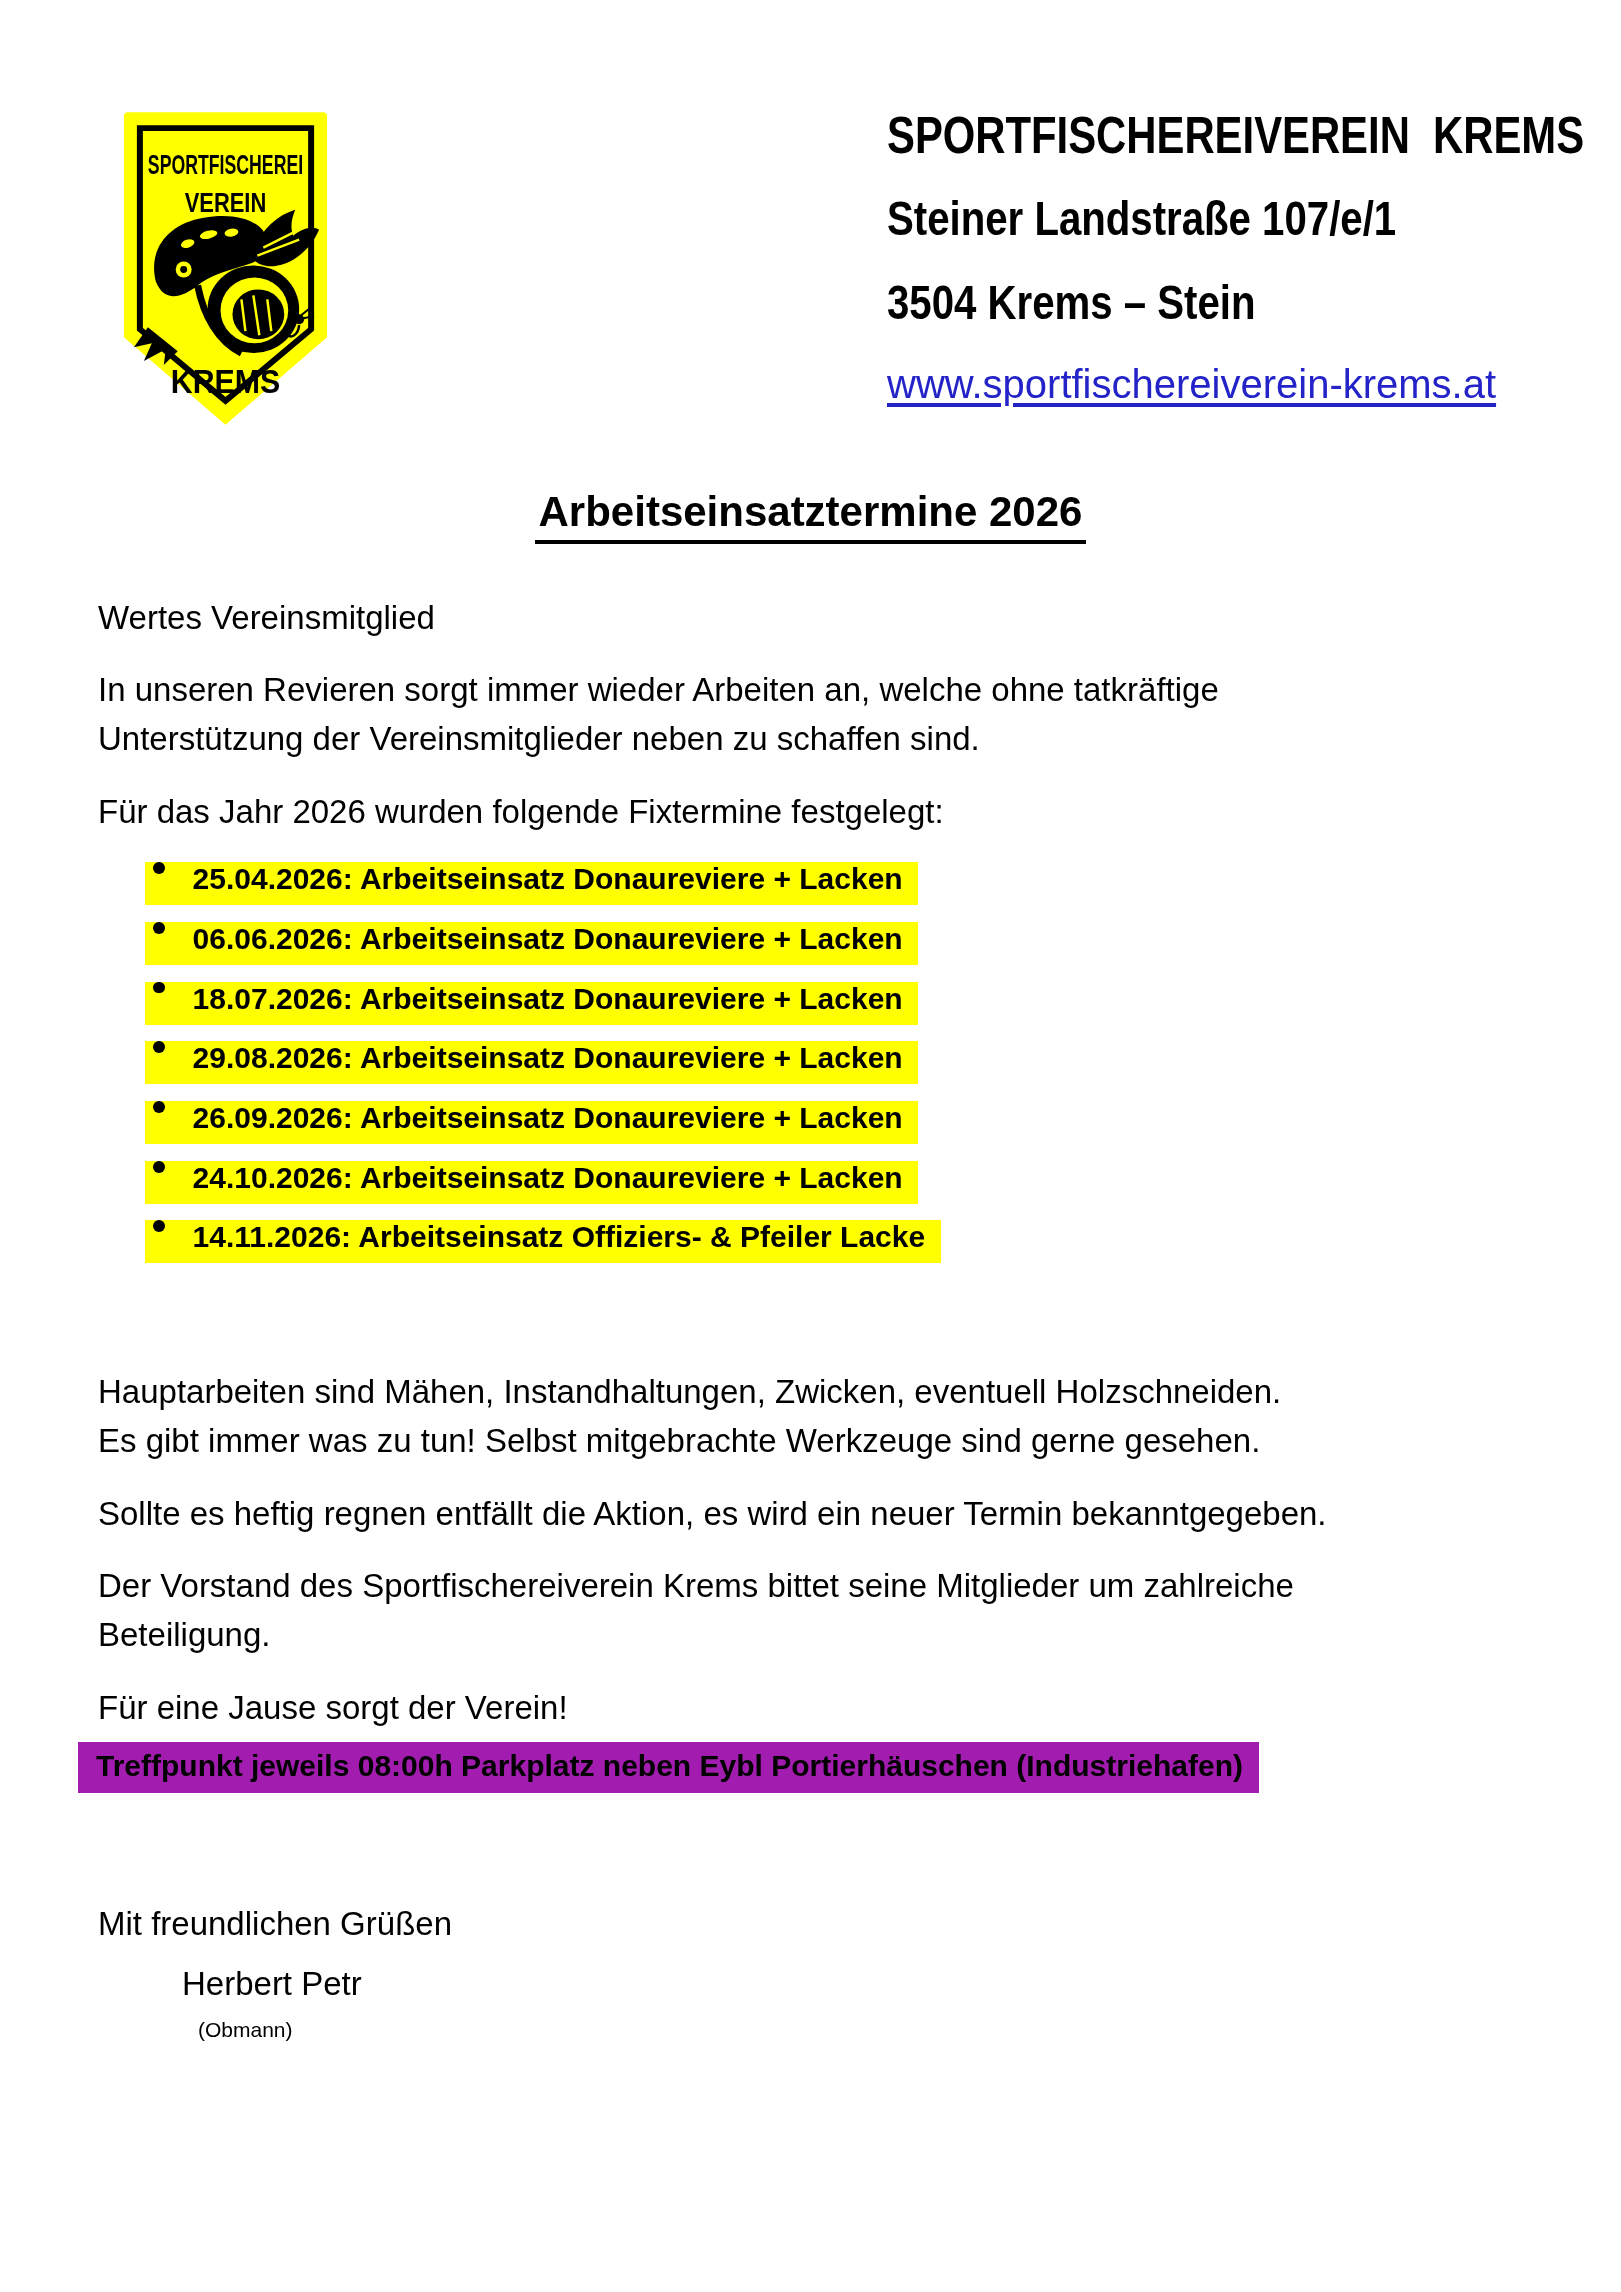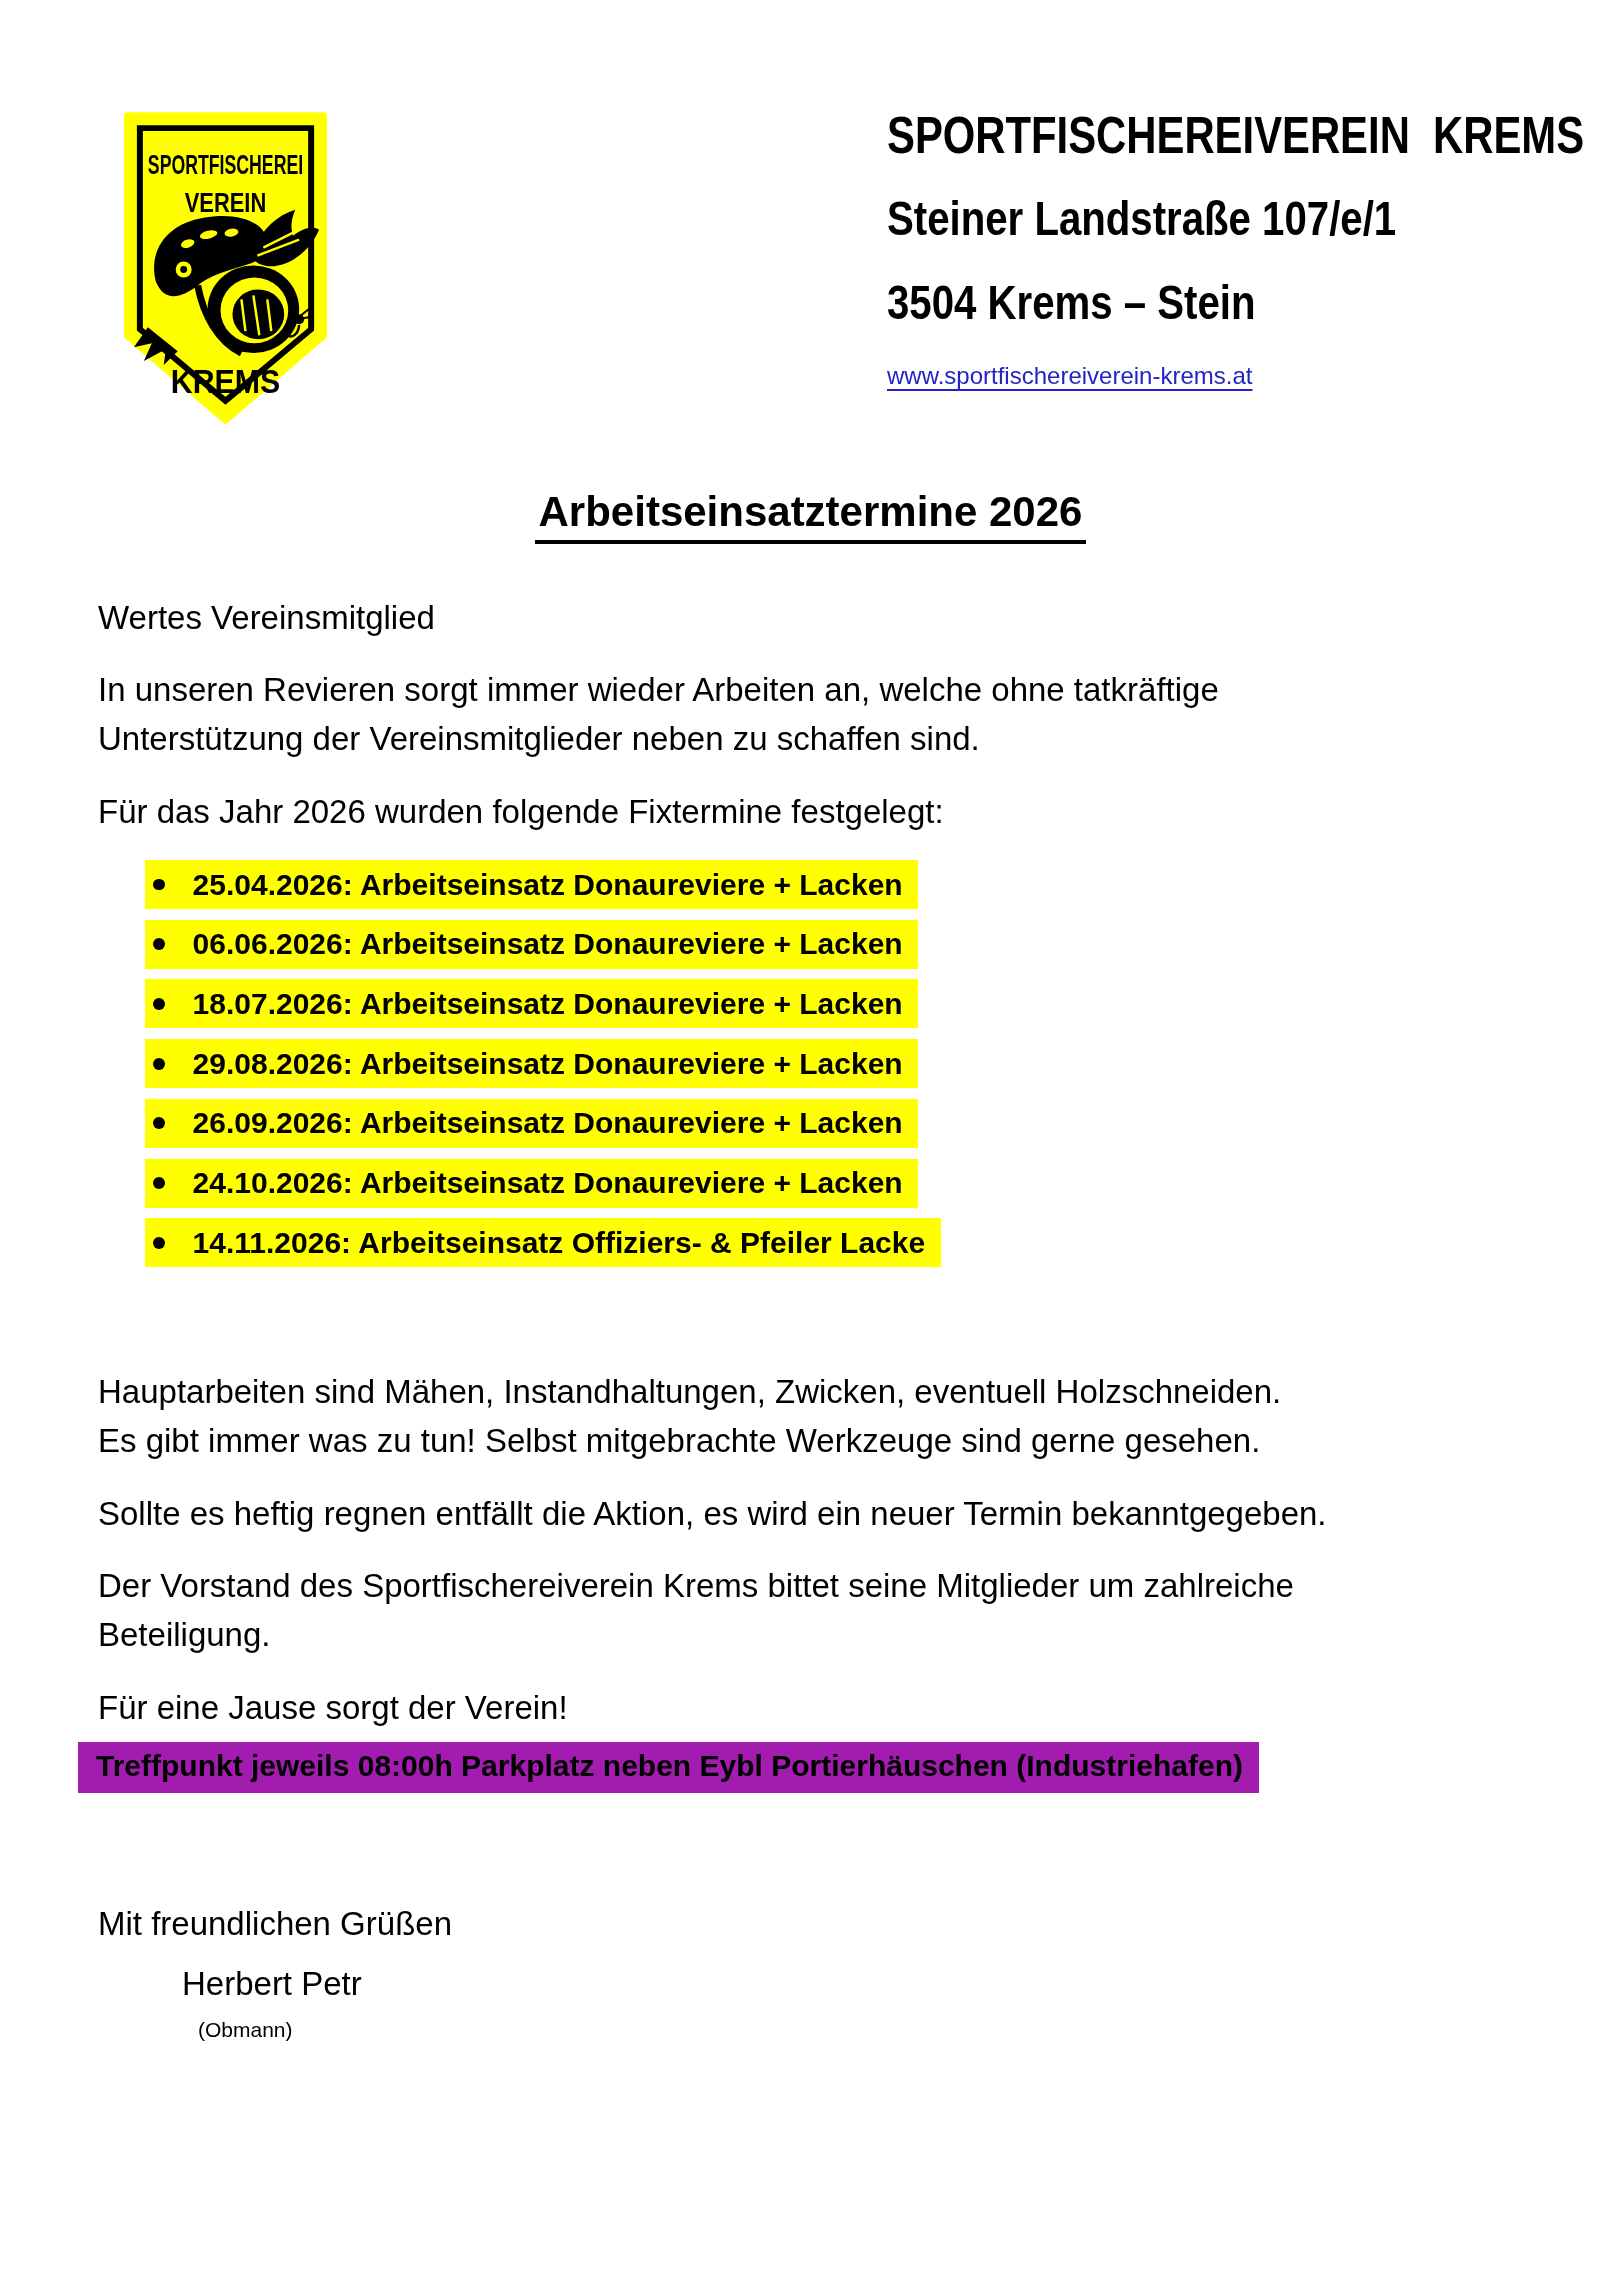--- a/index.html
+++ b/index.html
@@ -19,40 +19,40 @@
   .org-block { position:absolute; left:887px; top:110px; }
   .org-line {
     font-weight:bold; font-size:51px; line-height:1;
     white-space:nowrap;
     transform:scaleX(0.82); transform-origin:0 0;
     margin-bottom:33px;
   }
   .org-line.addr { font-size:49px; margin-bottom:35px; }
   .website-line { margin-top:3.9px; }
   .website-link {
-    font-size:24px; color:#2323c8; text-decoration:underline;
+    font-size:40px; color:#2323c8; text-decoration:underline;
     text-underline-offset:4.9px; white-space:nowrap; cursor:pointer;
   }
   
   .content { padding:0 98px; }
   .title-row { text-align:center; margin:15.7px 0 0 0; }
   .title {
     display:inline-block; font-weight:bold; font-size:42px;
     border-bottom:4.9px solid #000; padding:0 3.9px 3.9px 3.9px; white-space:nowrap;
   }
   .para {
     margin:23.5px 0 0 0; font-size:33px; line-height:49px; white-space:nowrap;
   }
   .salutation { margin-top:49px; }
   
   .date-list { list-style:none; margin:24.5px 0 0 47px; padding:0; }
   .date-row { margin:0 0 16.7px 0; height:43px; }
   .hl-item {
-    background:#ffff00; display:inline-flex; align-items:center;
-    height:49px; padding:0 15.7px 0 7.8px;
+    background:#ffff00; display:inline-flex; align-items:flex-start;
+    height:43px; padding:0 15.7px 0 7.8px;
     font-weight:bold; font-size:30px; white-space:nowrap;
   }
   .bullet-dot {
     width:11.8px; height:11.8px; background:#000; border-radius:50%;
     margin-right:28px; flex:0 0 auto;
   }
   .after-list { margin-top:106px; }
   
   .treff-row { margin:9.8px 0 0 -19.6px; }
   .treff-band {

